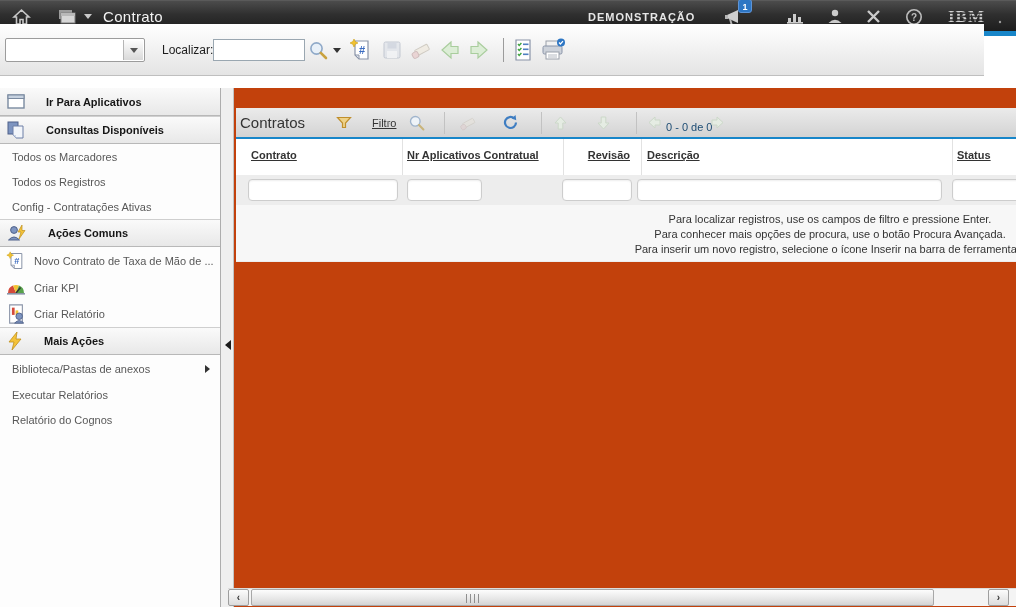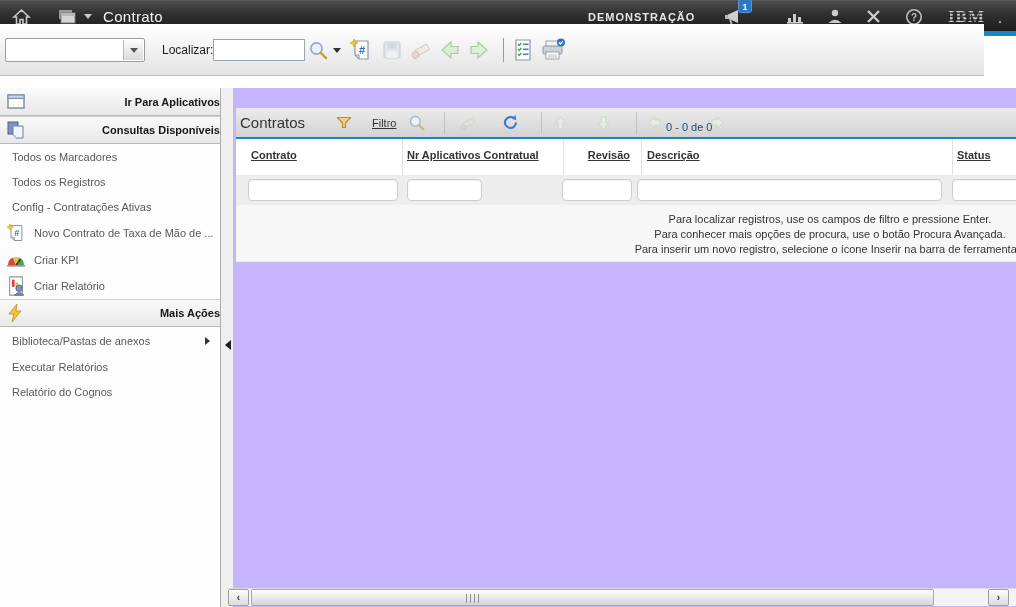--- a/index.html
+++ b/index.html
@@ -38,40 +38,40 @@
                border:1px solid #9aa7b1; background:#fff; font-size:12px; padding:0 4px; }
   .icon-btn { position:absolute; top:12px; width:26px; height:28px; display:flex;
               align-items:center; justify-content:center; cursor:pointer; }
   .vsep { position:absolute; top:14px; width:1px; height:24px; background:#9b9b9b; }
 
   
   .sidebar { position:absolute; left:0; top:88px; width:221px; height:519px;
              background:#fdfdfd; border-right:1px solid #adadad; }
   .side-header { height:28px; background:linear-gradient(#fafafa,#e8e8e8);
                  border-bottom:1px solid #b8b8b8; display:flex; align-items:center;
-                 gap:8px; padding-left:6px; font-size:11px; font-weight:bold; color:#161616;
-                 cursor:pointer;justify-content:space-between; }
+                 gap:20px; padding-left:6px; font-size:11px; font-weight:bold; color:#161616;
+                 cursor:pointer; }
   .side-header + .side-header, .side-items + .side-header { border-top:1px solid #cfcfcf; }
   .side-item { height:25px; display:flex; align-items:center; padding-left:12px;
                font-size:11px; color:#585858; cursor:pointer; position:relative; }
   .side-item.with-icon { padding-left:6px; gap:8px; }
   .submenu-arrow { position:absolute; right:10px; width:0; height:0;
                    border-top:4px solid transparent; border-bottom:4px solid transparent;
                    border-left:5px solid #333; }
 
   
   .divider { position:absolute; left:221px; top:88px; width:13px; height:519px;
              background:#efefef; border-right:1px solid #c2c2c2; }
   .collapse-arrow { position:absolute; left:4px; top:252px; width:0; height:0;
                     border-top:5px solid transparent; border-bottom:5px solid transparent;
                     border-right:6px solid #1c1c1c; cursor:pointer; }
 
   
   .main { position:absolute; left:234px; top:88px; width:782px; height:519px;
-          background:#c4b5fd; overflow:hidden; }
+          background:#c2410c; overflow:hidden; }
   .table-wrap { position:absolute; left:2px; top:20px; width:1188px; }
   .list-bar { height:31px; background:linear-gradient(#ebebeb,#d3d3d3);
               border-bottom:2px solid; position:relative; display:flex; align-items:center; }
   .list-title { position:absolute; left:4px; font-size:15px; color:#333; }
   .list-bar .abs { position:absolute; top:0; height:29px; display:flex; align-items:center; }
   .filter-link { font-size:11px; color:#333; text-decoration:underline; cursor:pointer; margin-left:20px; }
   .chev { color:#9a9a9a; font-size:12px; font-weight:bold; }
   .count-label { font-size:11px; color:#1d4c74;margin-top:8px; }
   .bar-sep { position:absolute; top:4px; width:1px; height:22px; background:#c2c2c2; }
 
@@ -291,20 +291,28 @@
         <span>Todos os Marcadores</span>
       </div>
       <div class="side-item">
         <span>Todos os Registros</span>
       </div>
       <div class="side-item">
         <span>Config - Contratações Ativas</span>
       </div>
     </div>
 
+    <div class="side-header">
+      <svg width="22" height="20" viewBox="0 0 22 20">
+        <circle cx="8" cy="7" r="3.4" fill="#7d94c0" stroke="#4f618a"></circle>
+        <path d="M2.5 17 Q8 11 13.5 17 Z" fill="#7d94c0" stroke="#4f618a"></path>
+        <path d="M16 2 l-4 7 h3 l-2 7 6-8.5 h-3 Z" fill="#f4c33a" stroke="#bf8f1a" stroke-width=".7"></path>
+      </svg>
+      <span>Ações Comuns</span>
+    </div>
     <div class="side-items">
       <div class="side-item with-icon" style="height:28px">
         <svg width="20" height="22" viewBox="0 0 24 24">
           <path d="M6 3 H19 V21 H10 L6 17 Z" fill="#fff" stroke="#8a94a8" stroke-width="1.2"></path>
           <path d="M10 21 V17 H6 Z" fill="#dfe4ee" stroke="#8a94a8"></path>
           <text x="13" y="16" text-anchor="middle" font-size="11" font-weight="bold" fill="#3c6cc0" font-family="Liberation Sans, sans-serif">#</text>
           <path d="M5 1 l1.2 2.6 L9 5 l-2.8 1.2 L5 9 l-1.2-2.8 L1 5 l2.8-1.4 Z" fill="#f2c231" stroke="#caa019" stroke-width=".6"></path>
         </svg>
         <span>Novo Contrato de Taxa de Mão de ...</span>
       </div>

